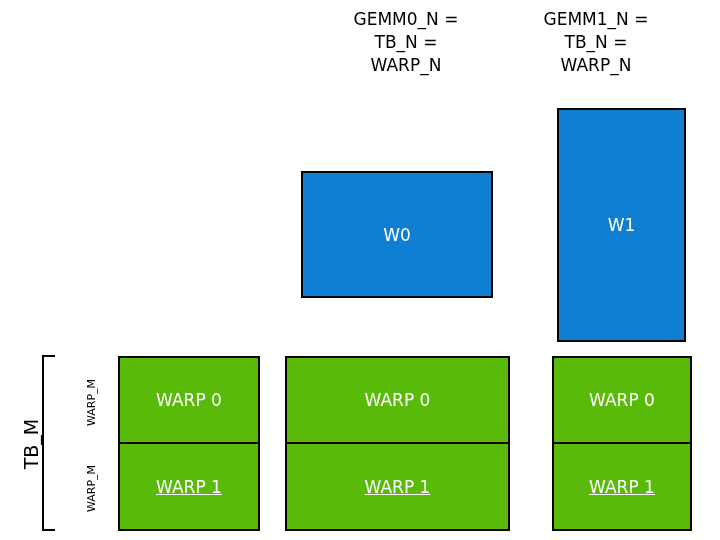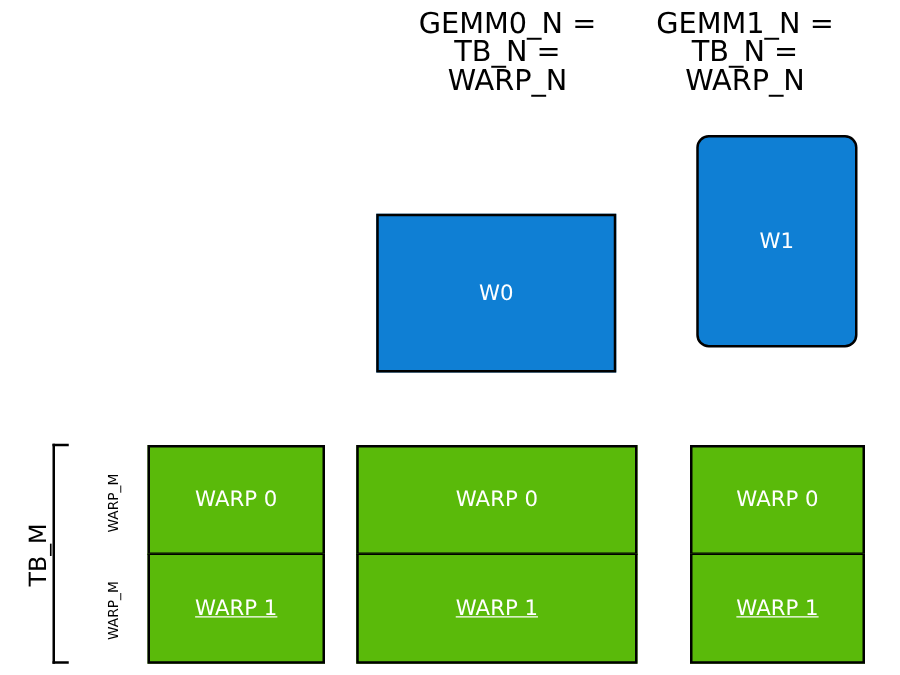--- a/index.html
+++ b/index.html
@@ -14,21 +14,21 @@
     overflow: hidden;
   }
   #canvas {
     position: relative;
     width: 720px;
     height: 540px;
   }
   .hdr {
     position: absolute;
     text-align: center;
-    font-size: 23px;
+    font-size: 17px;
     color: #000000;
     line-height: 23px;
     white-space: pre-line;
   }
   .blue-box {
     position: absolute;
     background: #0f7fd4;
     border: 2px solid #000000;
     box-sizing: border-box;
     color: #ffffff;
@@ -86,21 +86,21 @@
 WARP_N</div>
 
   <div class="hdr" style="left:511px; top:8px; width:170px;">GEMM1_N =
 TB_N =
 WARP_N</div>
 
   <div class="blue-box" style="left:301px; top:171px; width:192px; height:127px;">
     <span>W0</span>
   </div>
 
-  <div class="blue-box" style="left:557px; top:108px; width:129px; height:170px;border-radius:10px;">
+  <div class="blue-box" style="left:557px; top:108px; width:129px; height:234px;">
     <span>W1</span>
   </div>
 
   <div class="brace" style="left:42px; top:355px; width:13px; height:176px;"></div>
 
   <div class="vlabel tbm-label" style="left:-9px; top:433px; width:80px; text-align:center;">TB_M</div>
 
   <div class="vlabel warpm-label" style="left:51px; top:396px; width:80px; text-align:center;">WARP_M</div>
 
   <div class="vlabel warpm-label" style="left:51px; top:482px; width:80px; text-align:center;">WARP_M</div>

